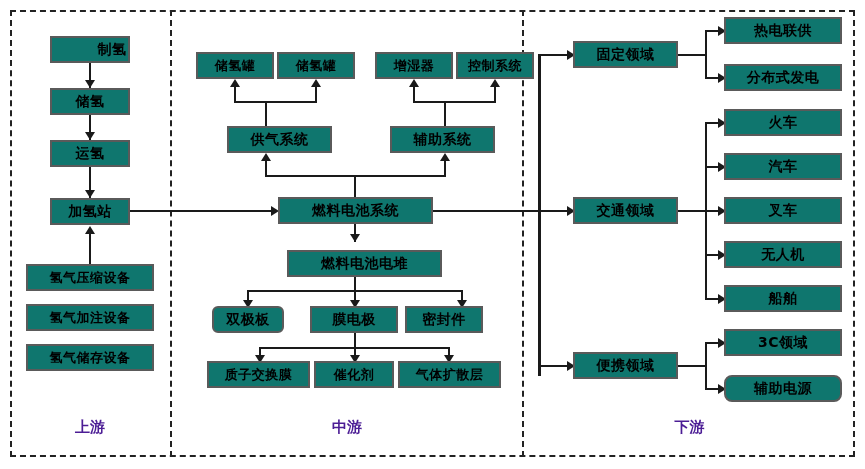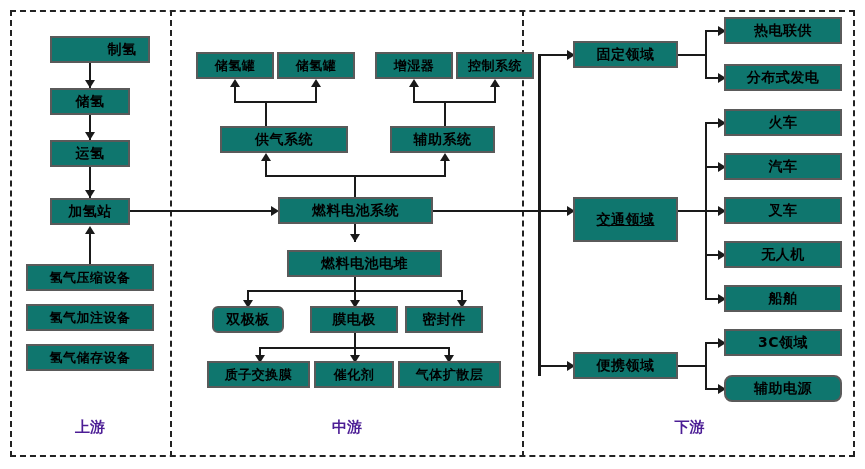--- a/index.html
+++ b/index.html
@@ -58,21 +58,21 @@
 </style>
 </head>
 <body>
 
 <div id="root">
 
   <div class="frame"></div>
   <div class="vdiv" style="left:170px;"></div>
   <div class="vdiv" style="left:522px;"></div>
 
-  <div class="node md" style="left:50px;top:36px;width:100px;height:27px;padding-left:44px;">制氢</div>
+  <div class="node md" style="left:50px;top:36px;width:80px;height:27px;padding-left:44px;">制氢</div>
   <div class="ln lnv" style="left:89px;top:63px;height:25px;"></div>
   <div class="arw arw-d" style="left:85px;top:80px;"></div>
 
   <div class="node md" style="left:50px;top:88px;width:80px;height:27px;">储氢</div>
   <div class="ln lnv" style="left:89px;top:115px;height:25px;"></div>
   <div class="arw arw-d" style="left:85px;top:132px;"></div>
 
   <div class="node md" style="left:50px;top:140px;width:80px;height:27px;">运氢</div>
   <div class="ln lnv" style="left:89px;top:167px;height:31px;"></div>
   <div class="arw arw-d" style="left:85px;top:190px;"></div>
@@ -94,21 +94,21 @@
   <div class="node sm" style="left:375px;top:52px;width:78px;height:27px;">增湿器</div>
   <div class="node sm" style="left:456px;top:52px;width:78px;height:27px;">控制系统</div>
 
   <div class="ln lnh" style="left:234px;top:101px;width:83px;"></div>
   <div class="ln lnv" style="left:234px;top:85px;height:17px;"></div>
   <div class="arw arw-u" style="left:230px;top:79px;"></div>
   <div class="ln lnv" style="left:315px;top:85px;height:17px;"></div>
   <div class="arw arw-u" style="left:311px;top:79px;"></div>
   <div class="ln lnv" style="left:265px;top:101px;height:25px;"></div>
 
-  <div class="node md" style="left:220px;top:126px;width:128px;height:27px;">供气系统</div>
+  <div class="node md" style="left:227px;top:126px;width:105px;height:27px;">供气系统</div>
 
   <div class="ln lnh" style="left:413px;top:101px;width:83px;"></div>
   <div class="ln lnv" style="left:413px;top:85px;height:17px;"></div>
   <div class="arw arw-u" style="left:409px;top:79px;"></div>
   <div class="ln lnv" style="left:494px;top:85px;height:17px;"></div>
   <div class="arw arw-u" style="left:490px;top:79px;"></div>
   <div class="ln lnv" style="left:444px;top:101px;height:25px;"></div>
 
   <div class="node md" style="left:390px;top:126px;width:105px;height:27px;">辅助系统</div>
 
@@ -168,21 +168,21 @@
   <div class="ln lnh" style="left:678px;top:54px;width:28px;"></div>
   <div class="ln lnv" style="left:705px;top:30px;height:49px;"></div>
   <div class="ln lnh" style="left:705px;top:30px;width:16px;"></div>
   <div class="arw arw-r" style="left:718px;top:26px;"></div>
   <div class="ln lnh" style="left:705px;top:77px;width:16px;"></div>
   <div class="arw arw-r" style="left:718px;top:73px;"></div>
 
   <div class="node md" style="left:724px;top:17px;width:118px;height:27px;">热电联供</div>
   <div class="node md" style="left:724px;top:64px;width:118px;height:27px;">分布式发电</div>
 
-  <div class="node md" style="left:573px;top:197px;width:105px;height:45px;text-decoration:underline;">交通领域</div>
+  <div class="node md" style="left:573px;top:197px;width:105px;height:27px;">交通领域</div>
   <div class="ln lnh" style="left:678px;top:210px;width:28px;"></div>
   <div class="ln lnv" style="left:705px;top:122px;height:177px;"></div>
 
   <div class="ln lnh" style="left:705px;top:122px;width:16px;"></div>
   <div class="arw arw-r" style="left:718px;top:118px;"></div>
   <div class="ln lnh" style="left:705px;top:166px;width:16px;"></div>
   <div class="arw arw-r" style="left:718px;top:162px;"></div>
   <div class="ln lnh" style="left:705px;top:210px;width:16px;"></div>
   <div class="arw arw-r" style="left:718px;top:206px;"></div>
   <div class="ln lnh" style="left:705px;top:254px;width:16px;"></div>

